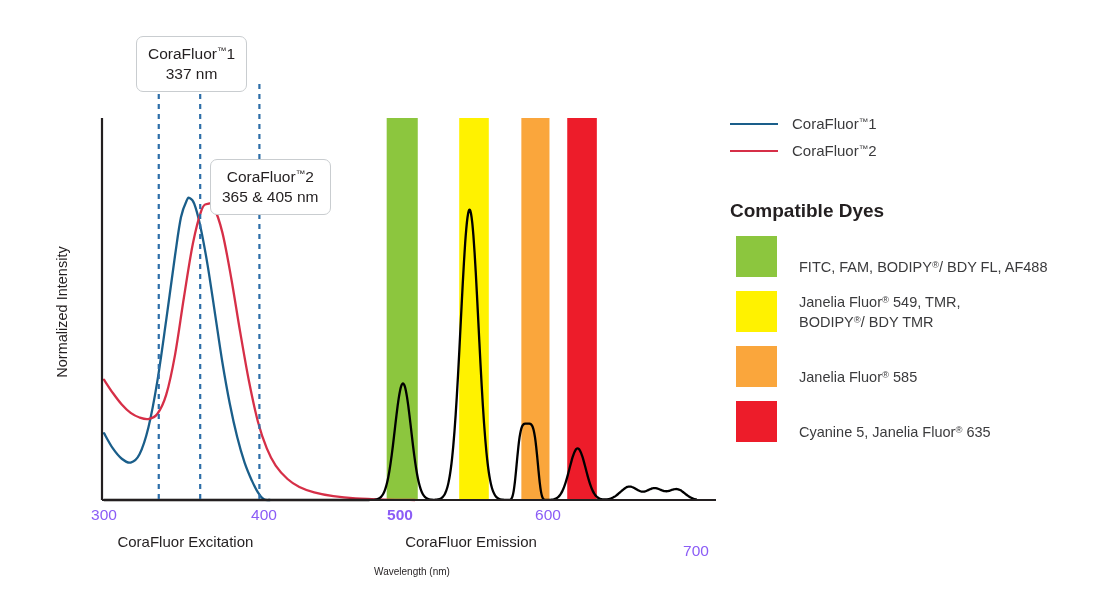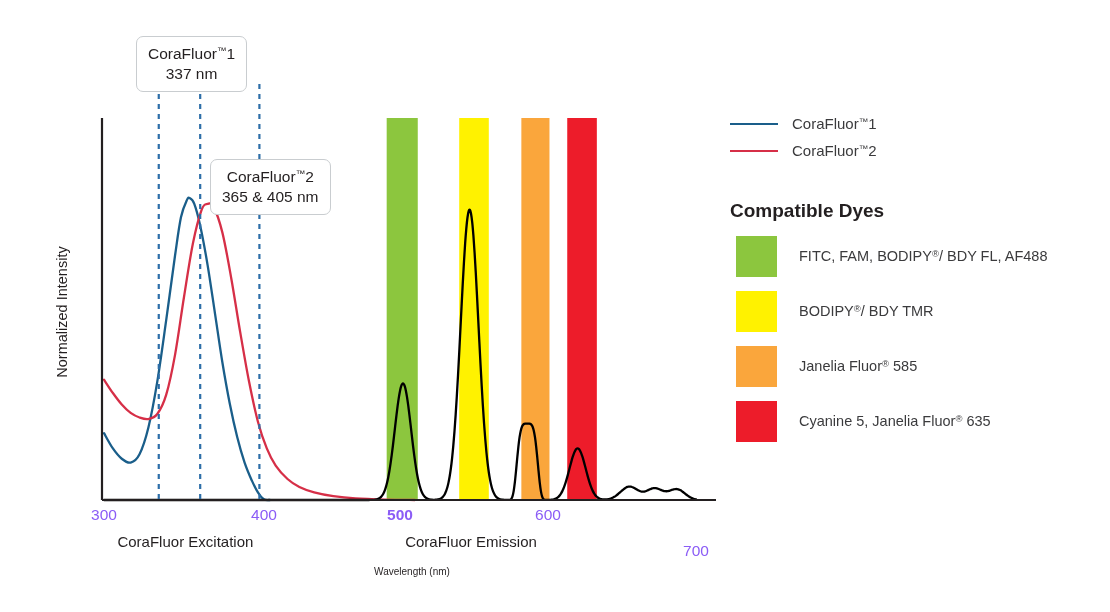--- a/index.html
+++ b/index.html
@@ -128,21 +128,21 @@
   }
 
   #dye-list {
     position: absolute;
     left: 730px;
     top: 236px;
     width: 375px;
   }
   .dye-row {
     display: flex;
-    align-items: center;
+    align-items: flex-end;
     margin-bottom: 14px;
     min-height: 40px;
     padding-left: 6px;
   }
   .dye-swatch {
     width: 41px;
     height: 41px;
     flex: 0 0 41px;
     margin-right: 22px;
   }
@@ -225,20 +225,21 @@
   <div id="dye-list">
       <div class="dye-row">
         <div class="dye-swatch" style="background: rgb(140, 198, 62);"></div>
         <div class="dye-label">
           <div><span>FITC, FAM, BODIPY</span><span class="sup">®</span><span>/ BDY FL, AF488</span></div>
         </div>
       </div>
       <div class="dye-row">
         <div class="dye-swatch" style="background: rgb(255, 242, 0);"></div>
         <div class="dye-label">
+          <div><span>Janelia Fluor</span><span class="sup">®</span><span> 549, TMR,</span></div>
           <div><span>BODIPY</span><span class="sup">®</span><span>/ BDY TMR</span></div>
         </div>
       </div>
       <div class="dye-row">
         <div class="dye-swatch" style="background: rgb(250, 166, 60);"></div>
         <div class="dye-label">
           <div><span>Janelia Fluor</span><span class="sup">®</span><span> 585</span></div>
         </div>
       </div>
       <div class="dye-row">

